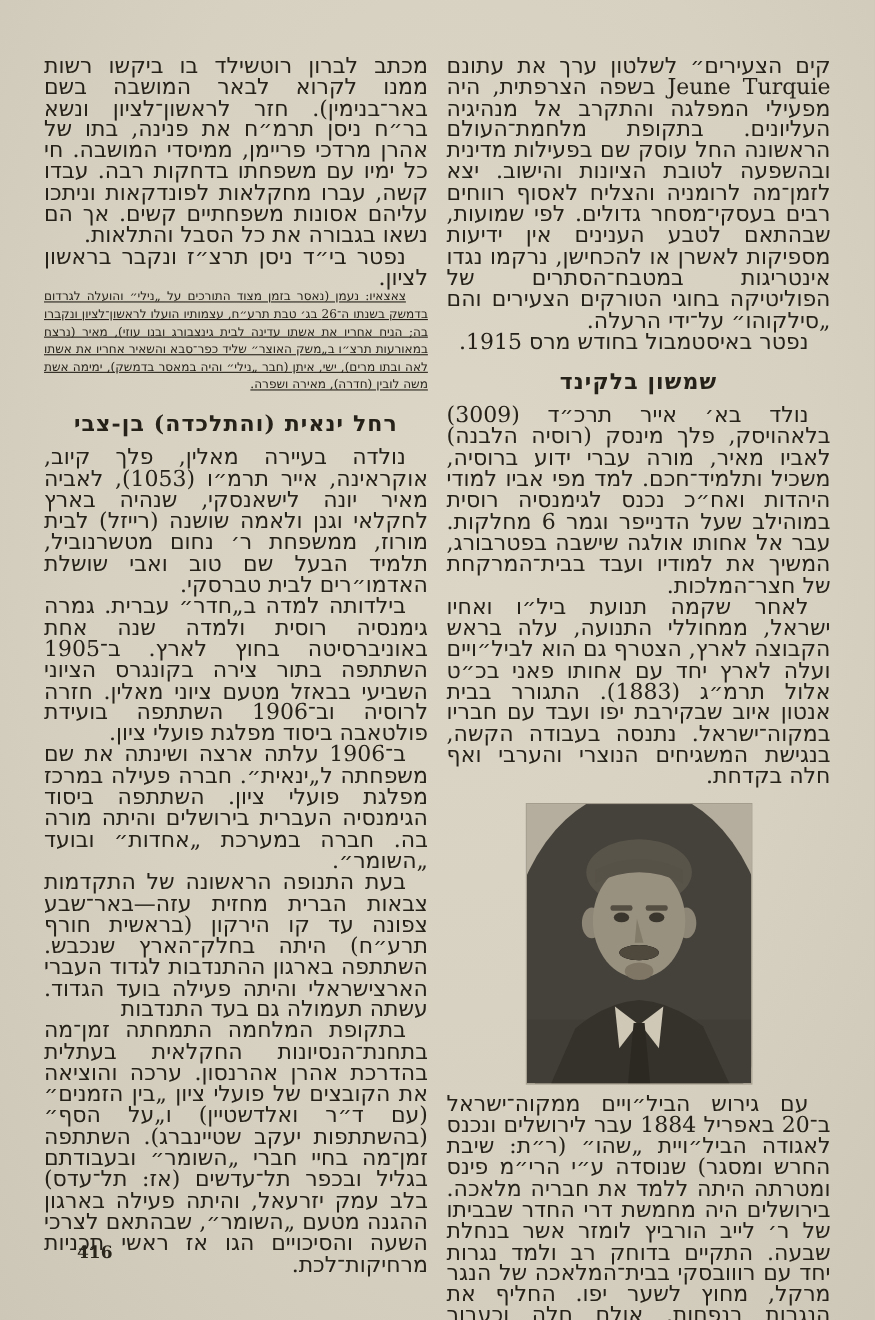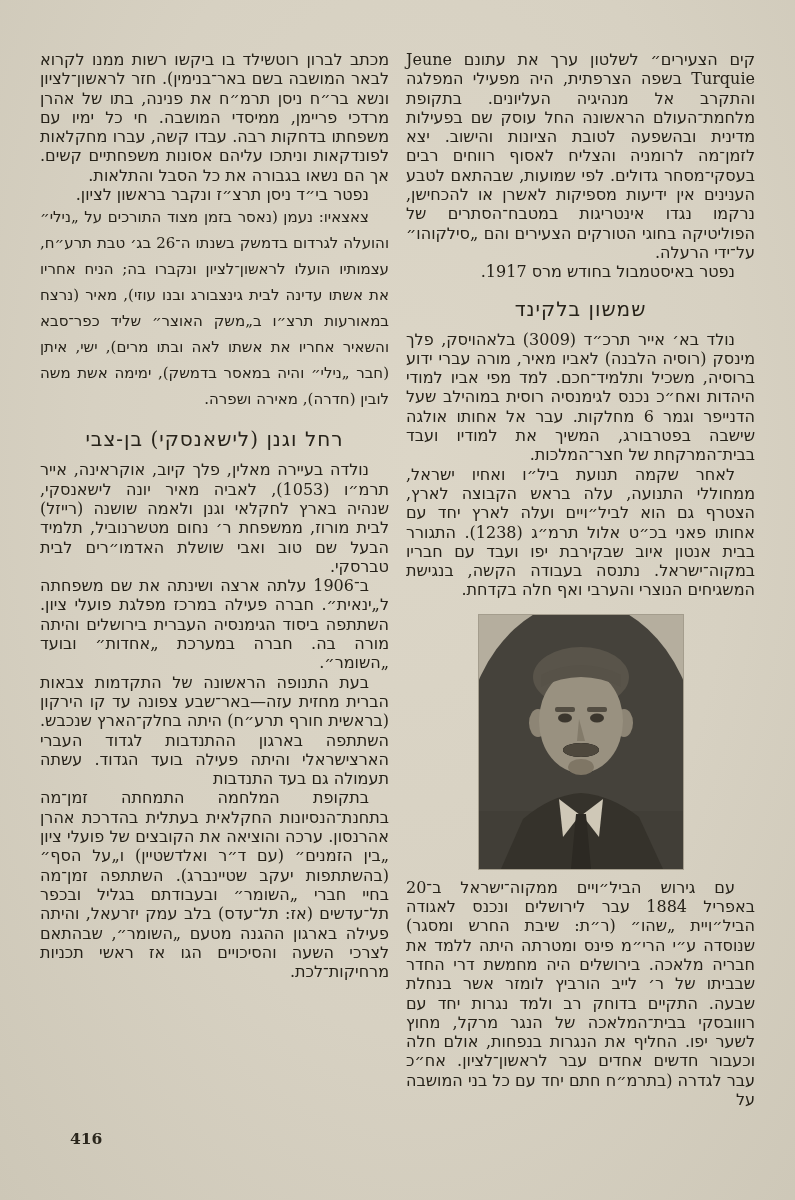--- a/index.html
+++ b/index.html
@@ -14,52 +14,52 @@
     background:radial-gradient(ellipse at 52% 38%, #dcd6c7 0%, #d7d1c2 55%, #cdc7b7 100%);
     color:#262219;
   }
   .cols{
     position:absolute;top:50px;right:40px;left:40px;
     display:flex;direction:rtl;gap:17px;
   }
   .col{width:349px;}
   p{
     margin:0;
-    font-size:16px;line-height:19.3px;
+    font-size:20px;line-height:19.3px;
     text-align:justify;
   }
   p.ind{text-indent:20px;}
-  p.descendants{font-size:15px;line-height:26px;text-indent:20px;}
+  p.descendants{font-size:11px;line-height:16px;text-indent:20px;text-decoration:underline;}
   h2{
-    font-size:20px;line-height:24px;font-weight:normal;
+    font-size:20px;line-height:24px;font-weight:bold;
     text-align:center;margin:15px 0 9px 0;letter-spacing:1px;
   }
   .photo-wrap{
     width:204px;margin:15px auto 9px auto;
   }
   .photo-wrap svg{display:block;outline:1px solid #a49d8d;}
   .pagenum{
     position:absolute;bottom:52px;left:70px;
     font-size:15.5px;font-weight:bold;color:#2a261c;
     direction:ltr;
   }
 </style>
 </head>
 <body>
 
 <div class="page">
   <div class="cols">
 
     <div class="col">
       <p>קים הצעירים״ לשלטון ערך את עתונם Jeune Turquie בשפה הצרפתית, היה מפעילי המפלגה והתקרב אל מנהיגיה העליונים. בתקופת מלחמת־העולם הראשונה החל עוסק שם בפעילות מדינית ובהשפעה לטובת הציונות והישוב. יצא לזמן־מה לרומניה והצליח לאסוף רווחים רבים בעסקי־מסחר גדולים. לפי שמועות, שבהתאם לטבע הענינים אין ידיעות מספיקות לאשרן או להכחישן, נרקמו נגדו אינטריגות במטבח־הסתרים של הפוליטיקה בחוגי הטורקים הצעירים והם „סילקוהו״ על־ידי הרעלה.</p>
-      <p class="ind">נפטר באיסטמבול בחודש מרס 1917.</p>
+      <p class="ind">נפטר באיסטמבול בחודש מרס 1915.</p>
 
       <h2>שמשון בלקינד</h2>
       <p class="ind">נולד בא׳ אייר תרכ״ד (3009) בלאהויסק, פלך מינסק (רוסיה הלבנה) לאביו מאיר, מורה עברי ידוע ברוסיה, משכיל ותלמיד־חכם. למד מפי אביו למודי היהדות ואח״כ נכנס לגימנסיה רוסית במוהילב שעל הדנייפר וגמר 6 מחלקות. עבר אל אחותו אולגה שישבה בפטרבורג, המשיך את למודיו ועבד בבית־המרקחת של חצר־המלכות.</p>
-      <p class="ind">לאחר שקמה תנועת ביל״ו ואחיו ישראל, ממחוללי התנועה, עלה בראש הקבוצה לארץ, הצטרף גם הוא לביל״ויים ועלה לארץ יחד עם אחותו פאני בכ״ט אלול תרמ״ג (1238). התגורר בבית אנטון איוב שבקירבת יפו ועבד עם חבריו במקוה־ישראל. נתנסה בעבודה הקשה, בנגישת המשגיחים הנוצרי והערבי ואף חלה בקדחת.</p>
+      <p class="ind">לאחר שקמה תנועת ביל״ו ואחיו ישראל, ממחוללי התנועה, עלה בראש הקבוצה לארץ, הצטרף גם הוא לביל״ויים ועלה לארץ יחד עם אחותו פאני בכ״ט אלול תרמ״ג (1883). התגורר בבית אנטון איוב שבקירבת יפו ועבד עם חבריו במקוה־ישראל. נתנסה בעבודה הקשה, בנגישת המשגיחים הנוצרי והערבי ואף חלה בקדחת.</p>
 
       <div class="photo-wrap">
         <svg width="204" height="254" viewBox="0 0 204 254" xmlns="http://www.w3.org/2000/svg" role="img">
           <rect width="204" height="254" fill="#b5ae9e"></rect>
           <ellipse cx="102" cy="152" rx="120" ry="166" fill="#45423b"></ellipse>
           <rect x="0" y="196" width="204" height="58" fill="#413e37"></rect>
           <ellipse cx="102" cy="62" rx="48" ry="30" fill="#59544a"></ellipse>
           <ellipse cx="59" cy="108" rx="9" ry="14" fill="#8d8575"></ellipse>
           <ellipse cx="145" cy="108" rx="9" ry="14" fill="#8d8575"></ellipse>
           <ellipse cx="102" cy="106" rx="42" ry="52" fill="#999180"></ellipse>
@@ -80,22 +80,23 @@
       </div>
 
       <p class="ind">עם גירוש הביל״ויים ממקוה־ישראל ב־20 באפריל 1884 עבר לירושלים ונכנס לאגודה הביל״ויית „שהו״ (ר״ת: שיבת החרש ומסגר) שנוסדה ע״י הרי״מ פינס ומטרתה היתה ללמד את חבריה מלאכה. בירושלים היה מחמשת דרי החדר שבביתו של ר׳ לייב הורביץ לומזר אשר בנחלת שבעה. התקיים בדוחק רב ולמד נגרות יחד עם רווובסקי בבית־המלאכה של הנגר מרקל, מחוץ לשער יפו. החליף את הנגרות בנפחות, אולם חלה וכעבור חדשים אחדים עבר לראשון־לציון. אח״כ עבר לגדרה (בתרמ״ח חתם יחד עם כל בני המושבה על</p>
     </div>
 
     <div class="col">
       <p>מכתב לברון רוטשילד בו ביקשו רשות ממנו לקרוא לבאר המושבה בשם באר־בנימין). חזר לראשון־לציון ונשא בר״ח ניסן תרמ״ח את פנינה, בתו של אהרן מרדכי פריימן, ממיסדי המושבה. חי כל ימיו עם משפחתו בדחקות רבה. עבדו קשה, עברו מחקלאות לפונדקאות וניתכו עליהם אסונות משפחתיים קשים. אך הם נשאו בגבורה את כל הסבל והתלאות.</p>
       <p class="ind">נפטר בי״ד ניסן תרצ״ז ונקבר בראשון לציון.</p>
       <p class="descendants">צאצאיו: נעמן (נאסר בזמן מצוד התורכים על „נילי״ והועלה לגרדום בדמשק בשנתו ה־26 בג׳ טבת תרע״ח, עצמותיו הועלו לראשון־לציון ונקברו בה; הניח אחריו את אשתו עדינה לבית גינצבורג ובנו עוזי), מאיר (נרצח במאורעות תרצ״ו ב„משק האוצר״ שליד כפר־סבא והשאיר אחריו את אשתו לאה ובתו מרים), ישי, איתן (חבר „נילי״ והיה במאסר בדמשק), ימימה אשת משה לובין (חדרה), מאירה ושפרה.</p>
 
-      <h2>רחל וגנן (לישאנסקי) בן-צבי</h2>
+      <h2>רחל ינאית (והתלכדה) בן-צבי</h2>
       <p class="ind">נולדה בעיירה מאלין, פלך קיוב, אוקראינה, אייר תרמ״ו (1053), לאביה מאיר יונה לישאנסקי, שנהיה בארץ לחקלאי וגנן ולאמה שושנה (רייזל) לבית מורוז, ממשפחת ר׳ נחום מטשרנוביל, תלמיד הבעל שם טוב ואבי שושלת האדמו״רים לבית טברסקי.</p>
+      <p class="ind">בילדותה למדה ב„חדר״ עברית. גמרה גימנסיה רוסית ולמדה שנה אחת באוניברסיטה בחוץ לארץ. ב־1905 השתתפה בתור צירה בקונגרס הציוני השביעי בבאזל מטעם ציוני מאלין. חזרה לרוסיה וב־1906 השתתפה בועידת פולטאבה ביסוד מפלגת פועלי ציון.</p>
       <p class="ind">ב־1906 עלתה ארצה ושינתה את שם משפחתה ל„ינאית״. חברה פעילה במרכז מפלגת פועלי ציון. השתתפה ביסוד הגימנסיה העברית בירושלים והיתה מורה בה. חברה במערכת „אחדות״ ובועד „השומר״.</p>
       <p class="ind">בעת התנופה הראשונה של התקדמות צבאות הברית מחזית עזה—באר־שבע צפונה עד קו הירקון (בראשית חורף תרע״ח) היתה בחלק־הארץ שנכבש. השתתפה בארגון ההתנדבות לגדוד העברי הארצישראלי והיתה פעילה בועד הגדוד. עשתה תעמולה גם בעד התנדבות</p>
       <p class="ind">בתקופת המלחמה התמחתה זמן־מה בתחנת־הנסיונות החקלאית בעתלית בהדרכת אהרן אהרנסון. ערכה והוציאה את הקובצים של פועלי ציון „בין הזמנים״ (עם ד״ר ואלדשטיין) ו„על הסף״ (בהשתתפות יעקב שטיינברג). השתתפה זמן־מה בחיי חברי „השומר״ ובעבודתם בגליל ובכפר תל־עדשים (אז: תל־עדס) בלב עמק יזרעאל, והיתה פעילה בארגון ההגנה מטעם „השומר״, שבהתאם לצרכי השעה והסיכויים הגו אז ראשי תכניות מרחיקות־לכת.</p>
     </div>
 
   </div>
 
   <div class="pagenum">416</div>
 </div>
 

